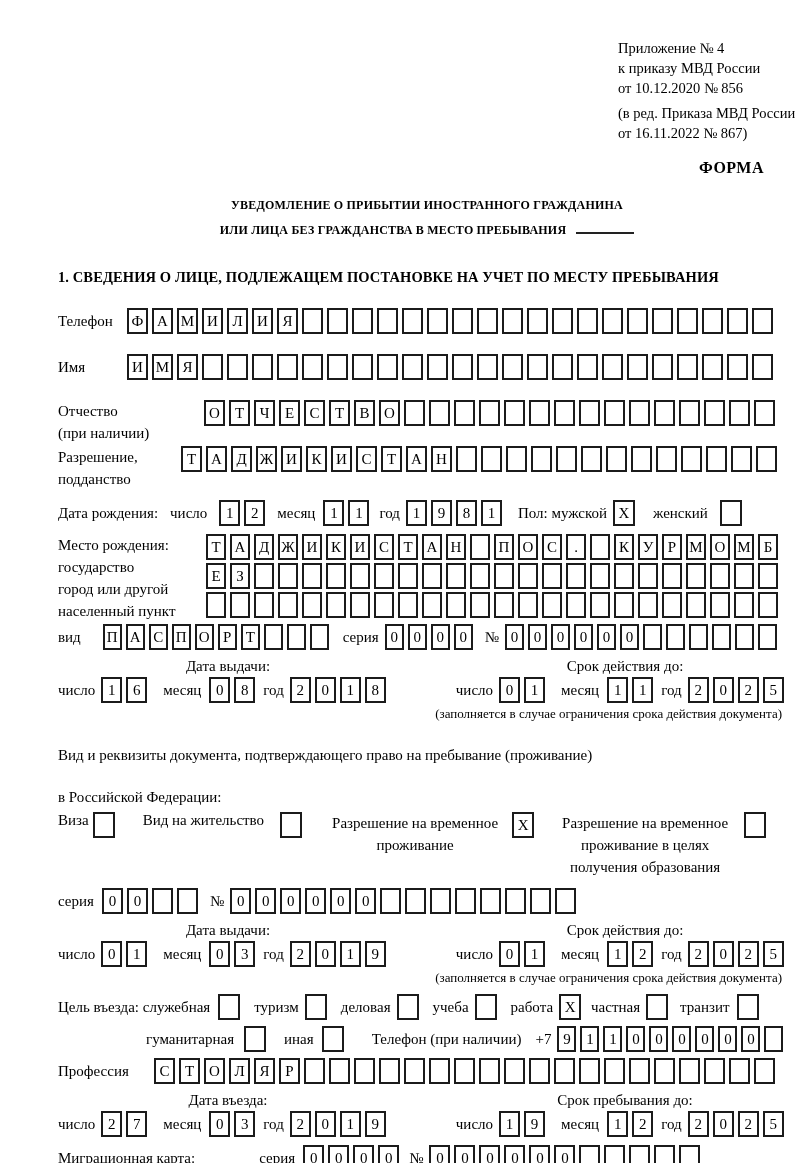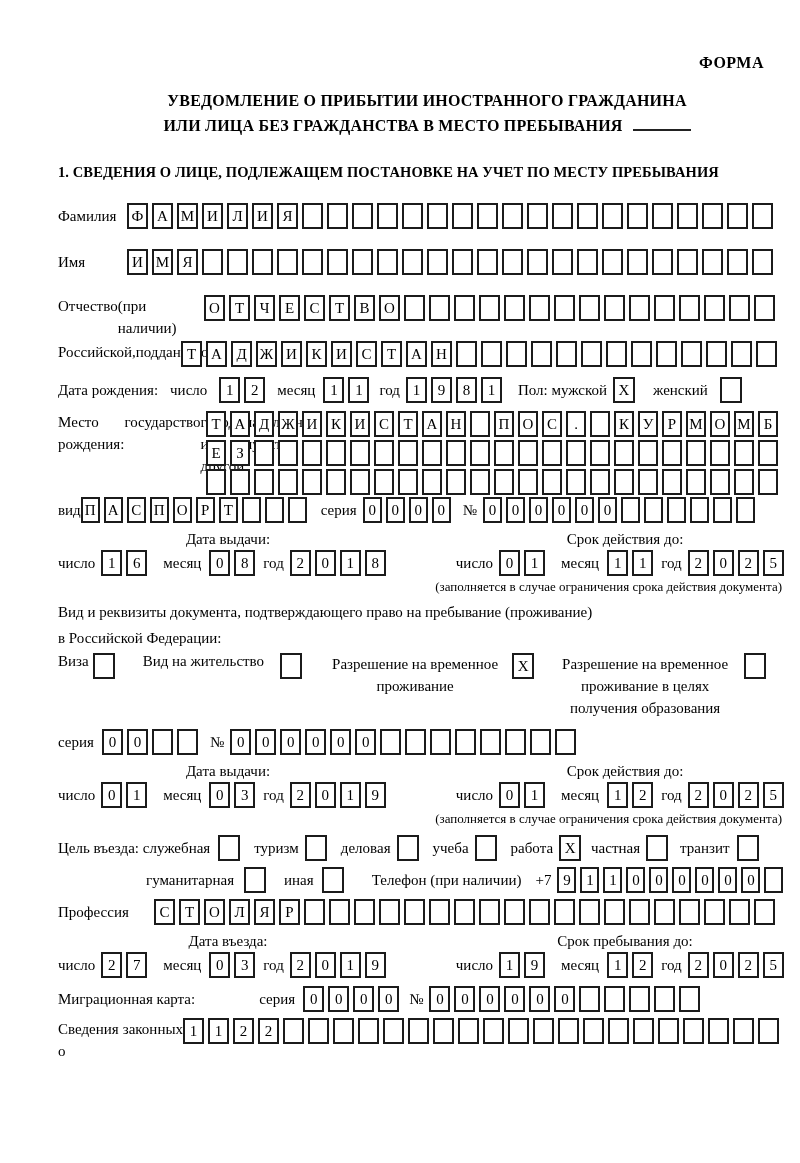--- a/index.html
+++ b/index.html
@@ -1,70 +1,77 @@
 <!DOCTYPE html>
 <html><head>
 <meta charset="utf-8">
 <style>
   html,body{margin:0;padding:0;background:#ffffff;}
   body{width:800px;height:1163px;font-family:"Liberation Serif","DejaVu Serif",serif;color:#000;font-size:15px;overflow:hidden;}
   .page{position:relative;box-sizing:border-box;width:800px;height:1163px;padding:38px 4px 0 58px;}
   .topnote{margin-left:560px;line-height:20px;font-size:14.5px;}
   .topnote .mt6{margin-top:5px;}
   .forma{margin-top:16px;padding-right:32px;text-align:right;font-weight:bold;font-size:16px;letter-spacing:.5px;}
-  .title{margin-top:16px;text-align:center;font-weight:bold;font-size:16px;line-height:25px;letter-spacing:.2px;}
+  .title{margin-top:16px;text-align:center;font-weight:bold;font-size:12px;line-height:25px;letter-spacing:.2px;}
   .blank{display:inline-block;width:58px;border-bottom:2px solid #222;height:14px;margin-left:10px;}
   .section{margin-top:26px;text-align:left;font-weight:bold;font-size:14.5px;letter-spacing:.1px;}
   .row{display:flex;align-items:center;}
   .rowt{display:flex;align-items:flex-start;}
   .mt2{margin-top:2px}.mt4{margin-top:20px}.mt6{margin-top:6px}.mt8{margin-top:8px}.mt10{margin-top:10px}.mt22{margin-top:22px}
   .lbl{flex:none;}
-  .lblcol{flex:none;display:flex;flex-direction:row;line-height:22px;}
+  .lblcol{flex:none;display:flex;flex-direction:column;line-height:22px;}
   .w69{width:69px}.w123{width:123px}.w146{width:146px}.w148{width:148px}.w96{width:96px}.w125{width:125px}
   .cells{display:flex;flex:none;}
   .cell{box-sizing:border-box;flex:none;width:21px;height:26px;border:2px solid #1b1b1b;margin-right:4px;
         display:flex;align-items:center;justify-content:center;font-size:15px;line-height:1;background:#fff;}
   .n24 .cell{width:20px;}
   .compact .cell{width:19px;}
   .cb .cell{width:22px;}
   .stack{display:flex;flex-direction:column;}
   .stack .cells{margin-top:0;}
   .stack .cells + .cells{margin-top:3px;}
   .dochead{margin-top:6px;text-align:center;font-weight:bold;font-size:15px;}
   .ml4{margin-left:4px}.ml6{margin-left:6px}.ml8{margin-left:8px}.ml10{margin-left:10px}.ml12{margin-left:12px}
   .ml14{margin-left:14px}.ml16{margin-left:16px}.ml24{margin-left:24px}.ml64{margin-left:64px}
-  .mr6{margin-right:6px}.mr8{margin-right:8px}.mr22{}
+  .mr6{margin-right:6px}.mr8{margin-right:8px}.mr22{margin-right:22px}
   .dhead{display:flex;margin-top:8px;}
   .dh1{width:340px;text-align:center;}
   .dh2{width:330px;margin-left:62px;text-align:center;}
   .drow{display:flex;align-items:center;margin-top:2px;}
   .dg{display:flex;align-items:center;}
   .dg2{margin-left:66px;}
   .noter{width:724px;text-align:right;font-size:13px;margin-top:3px;}
   .permit{flex:none;width:182px;text-align:center;line-height:22px;margin-left:18px;}
   .permit3{flex:none;width:186px;text-align:center;line-height:22px;margin-left:14px;}
-  .txtline{margin-top:9px;}
+  .txtline{margin-top:25px;}
 </style>
 </head>
 <body>
 
 <div class="page">
 
+  <div class="topnote">
+    <div>Приложение № 4</div>
+    <div>к приказу МВД России</div>
+    <div>от 10.12.2020 № 856</div>
+    <div class="mt6">(в ред. Приказа МВД России</div>
+    <div>от 16.11.2022 № 867)</div>
+  </div>
 
   <div class="forma">ФОРМА</div>
 
   <div class="title">
     <div>УВЕДОМЛЕНИЕ О ПРИБЫТИИ ИНОСТРАННОГО ГРАЖДАНИНА</div>
     <div><span>ИЛИ ЛИЦА БЕЗ ГРАЖДАНСТВА В МЕСТО ПРЕБЫВАНИЯ</span><span class="blank"></span></div>
   </div>
 
   <div class="section">1. СВЕДЕНИЯ О ЛИЦЕ, ПОДЛЕЖАЩЕМ ПОСТАНОВКЕ НА УЧЕТ ПО МЕСТУ ПРЕБЫВАНИЯ</div>
 
   <div class="row mt22">
-    <span class="lbl w69">Фамилия</span>
+    <span class="lbl w69">Телефон</span>
     <span class="cells">
         <span class="cell">Ф</span>
         <span class="cell">А</span>
         <span class="cell">М</span>
         <span class="cell">И</span>
         <span class="cell">Л</span>
         <span class="cell">И</span>
         <span class="cell">Я</span>
         <span class="cell"></span>
         <span class="cell"></span>
@@ -147,21 +154,21 @@
         <span class="cell"></span>
         <span class="cell"></span>
         <span class="cell"></span>
         <span class="cell"></span>
         <span class="cell"></span>
       </span>
   </div>
 
   <div class="rowt mt2">
     <span class="lblcol w123">
-      <span>Российской,</span>
+      <span>Разрешение,</span>
       <span>подданство</span>
     </span>
     <span class="cells">
         <span class="cell">Т</span>
         <span class="cell">А</span>
         <span class="cell">Д</span>
         <span class="cell">Ж</span>
         <span class="cell">И</span>
         <span class="cell">К</span>
         <span class="cell">И</span>

